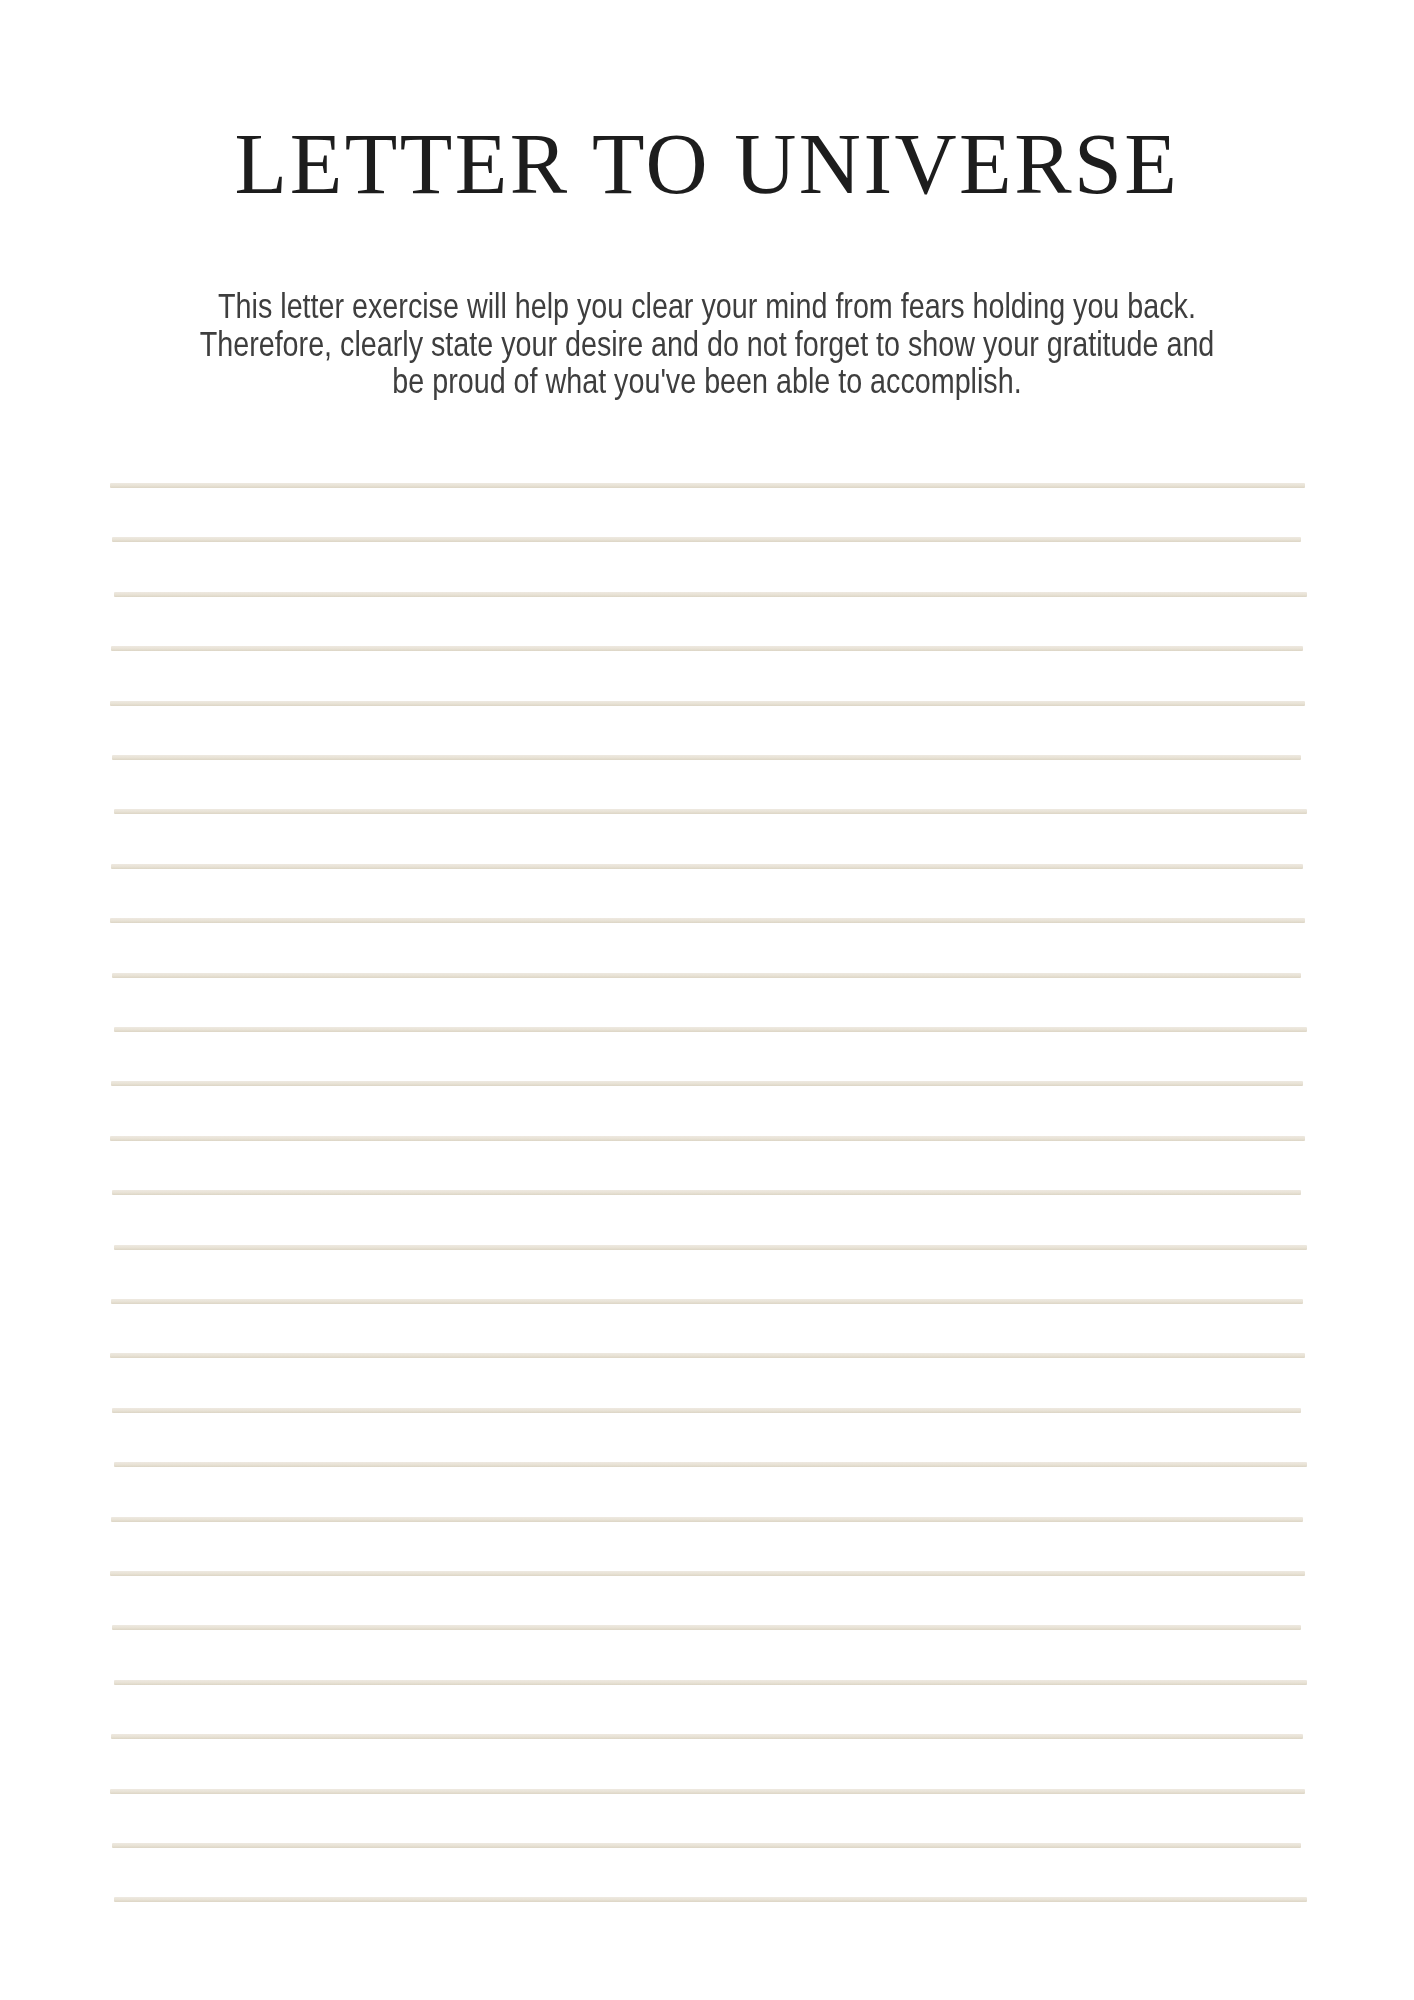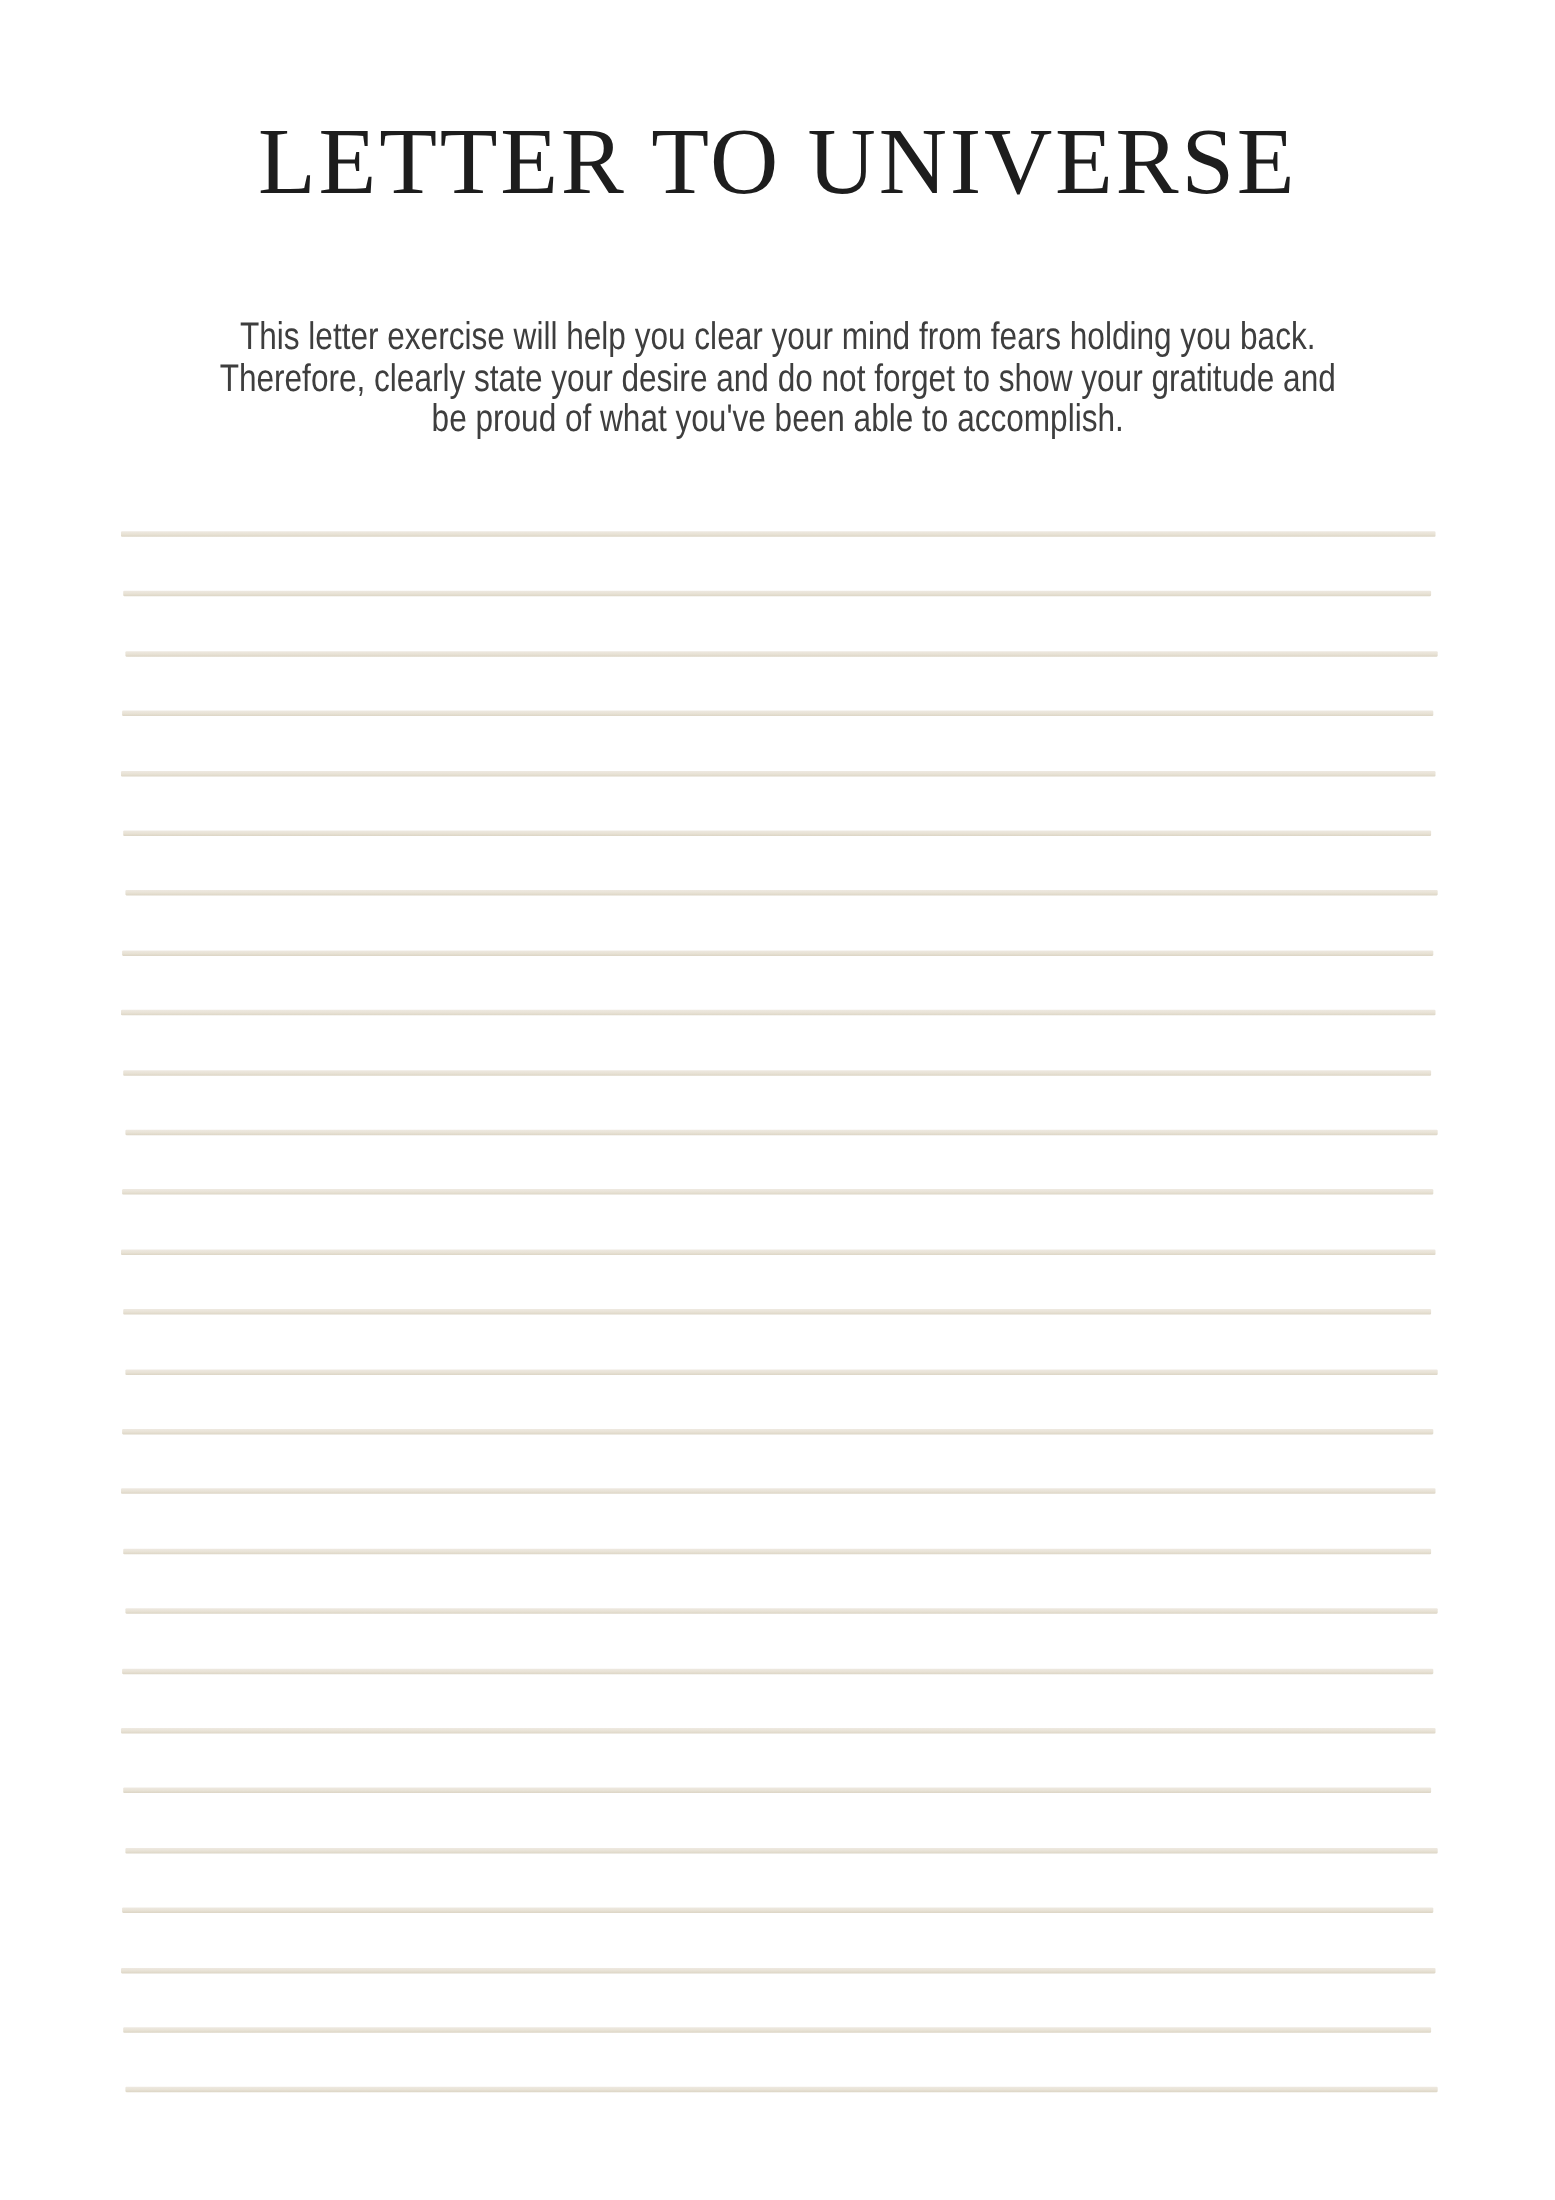--- a/index.html
+++ b/index.html
@@ -10,21 +10,21 @@
   .page {
     position: relative;
     width: 1414px;
     height: 2000px;
     background: var(--bg, #ffffff);
     overflow: hidden;
     font-family: "Liberation Sans", sans-serif;
   }
   .title {
     position: absolute;
-    top: 103px;
+    top: 121px;
     left: 0;
     width: 1414px;
     margin: 0;
     text-align: center;
     font-family: "Liberation Serif", serif;
     font-weight: 400;
     font-size: 86px;
     line-height: 86px;
     letter-spacing: 2.5px;
     color: var(--title-color, #1d1d1d);

